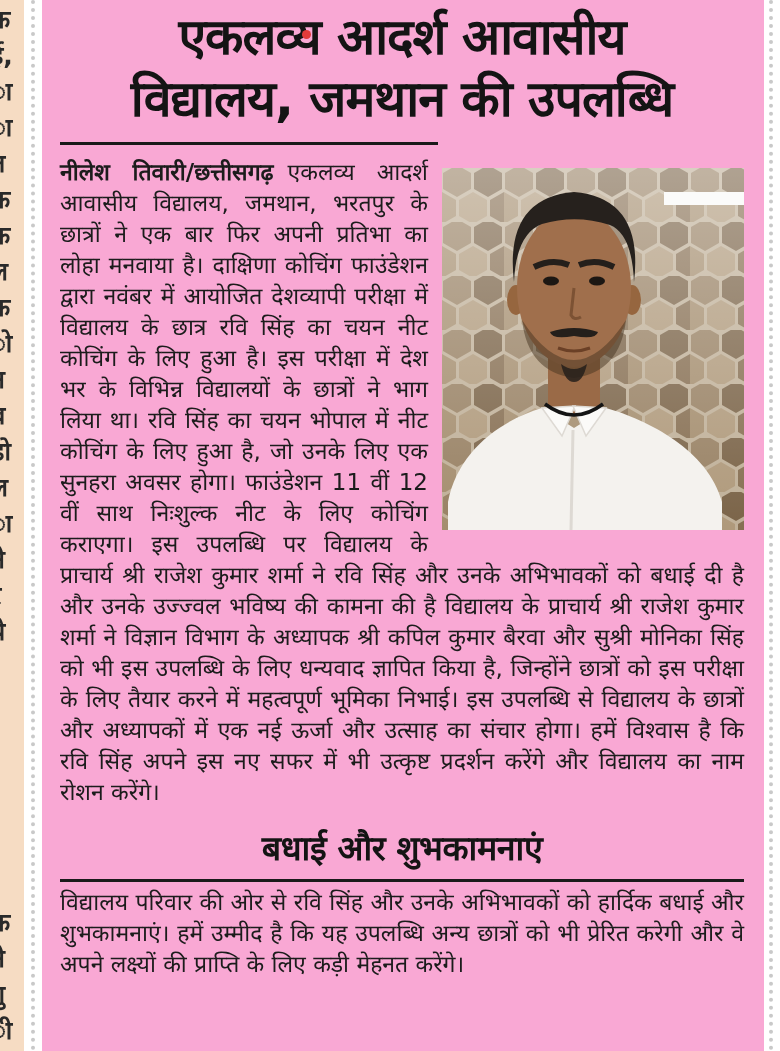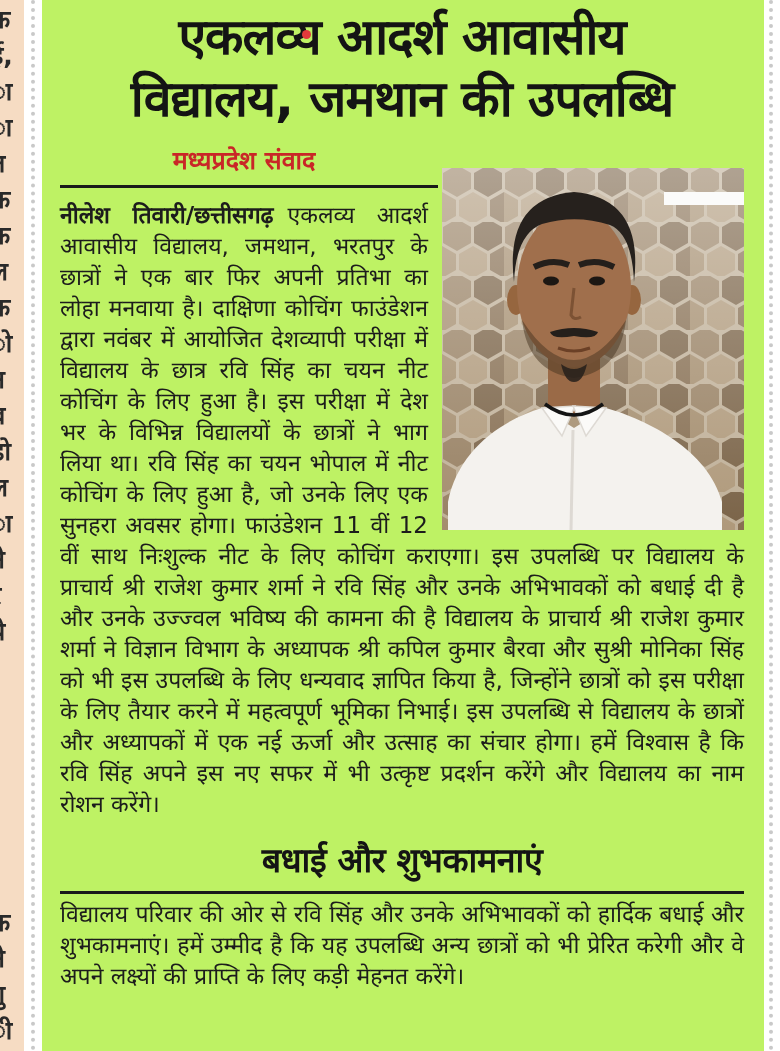--- a/index.html
+++ b/index.html
@@ -19,21 +19,21 @@
     line-height:36px; white-space:pre-line; margin-left:-9px; margin-top:2px;
   }
   .strip-text.bottom { position:absolute; bottom:2px; left:0; margin-left:-9px; }
   
   .vdots { position:absolute; top:0; bottom:0; width:0; border-left:4px dotted #c9c9c9; z-index:3; }
   .vdots.left  { left:31px; }
   .vdots.right { left:769px; }
   
   .main {
     position:absolute; left:42px; top:0; width:722px; height:1051px;
-    background:#bef264; box-sizing:border-box;
+    background:#f9a8d4; box-sizing:border-box;
     padding:6px 20px 0 18px; overflow:hidden; z-index:1;
     color:#1c1c1c;
   }
   .headline {
     text-align:center; font-weight:bold; color:#141414;
     font-size:50px; line-height:62px; letter-spacing:-1px;
   }
   .print-dot {
     position:absolute; left:302px; top:30px; width:9px; height:9px;
     border-radius:50%; background:#e23b3b; z-index:4;
@@ -138,21 +138,20 @@
         <ellipse cx="155" cy="113" rx="8" ry="4.5" fill="#1c1713"></ellipse>
         <path d="M132,120 L129,147 Q132,153 139,149" stroke="#7c5234" stroke-width="3" fill="none"></path>
         <path d="M108,164 Q132,156 156,164 Q154,172 132,168 Q110,172 108,164 Z" fill="#241f1b"></path>
         <path d="M116,180 Q132,186 148,180" stroke="#6b4026" stroke-width="3" fill="none"></path>
         <path d="M119,196 Q132,206 145,196 Q141,214 132,214 Q123,214 119,196 Z" fill="#241f1b" opacity="0.85"></path>
       </g>
     </svg>
   </div>
 
   <div class="kicker-wrap">
-    <div class="kicker">मध्यप्रदेश संवाद</div>
     <div class="kicker-rule"></div>
   </div>
 
   <p class="body-text"><span class="byline">नीलेश तिवारी/छत्तीसगढ़</span><span>एकलव्य आदर्श आवासीय विद्यालय, जमथान, भरतपुर के छात्रों ने एक बार फिर अपनी प्रतिभा का लोहा मनवाया है। दाक्षिणा कोचिंग फाउंडेशन द्वारा नवंबर में आयोजित देशव्यापी परीक्षा में विद्यालय के छात्र रवि सिंह का चयन नीट कोचिंग के लिए हुआ है। इस परीक्षा में देश भर के विभिन्न विद्यालयों के छात्रों ने भाग लिया था। रवि सिंह का चयन भोपाल में नीट कोचिंग के लिए हुआ है, जो उनके लिए एक सुनहरा अवसर होगा। फाउंडेशन 11 वीं 12 वीं साथ निःशुल्क नीट के लिए कोचिंग कराएगा। इस उपलब्धि पर विद्यालय के प्राचार्य श्री राजेश कुमार शर्मा ने रवि सिंह और उनके अभिभावकों को बधाई दी है और उनके उज्ज्वल भविष्य की कामना की है विद्यालय के प्राचार्य श्री राजेश कुमार शर्मा ने विज्ञान विभाग के अध्यापक श्री कपिल कुमार बैरवा और सुश्री मोनिका सिंह को भी इस उपलब्धि के लिए धन्यवाद ज्ञापित किया है, जिन्होंने छात्रों को इस परीक्षा के लिए तैयार करने में महत्वपूर्ण भूमिका निभाई। इस उपलब्धि से विद्यालय के छात्रों और अध्यापकों में एक नई ऊर्जा और उत्साह का संचार होगा। हमें विश्वास है कि रवि सिंह अपने इस नए सफर में भी उत्कृष्ट प्रदर्शन करेंगे और विद्यालय का नाम रोशन करेंगे।</span></p>
 
   <div class="subheading">बधाई और शुभकामनाएं</div>
   <div class="sub-rule"></div>
 
   <p class="closing">विद्यालय परिवार की ओर से रवि सिंह और उनके अभिभावकों को हार्दिक बधाई और शुभकामनाएं। हमें उम्मीद है कि यह उपलब्धि अन्य छात्रों को भी प्रेरित करेगी और वे अपने लक्ष्यों की प्राप्ति के लिए कड़ी मेहनत करेंगे।</p>
 

